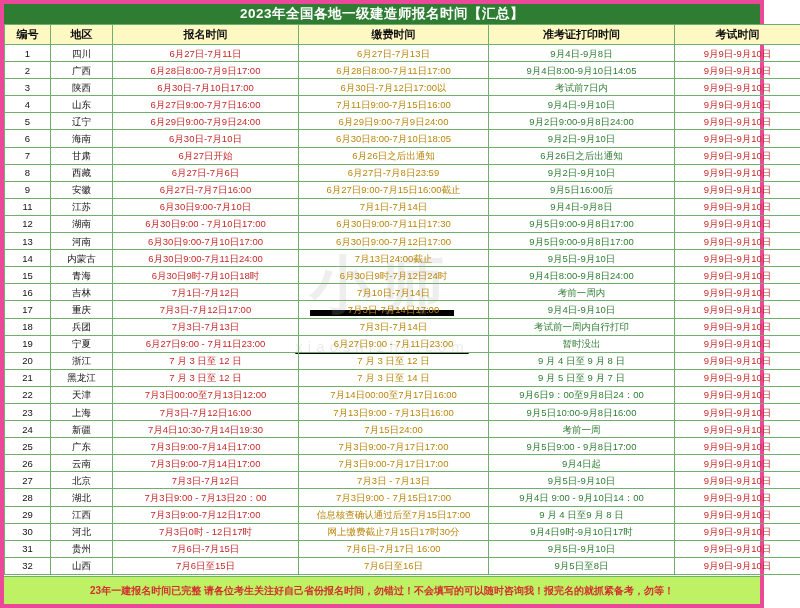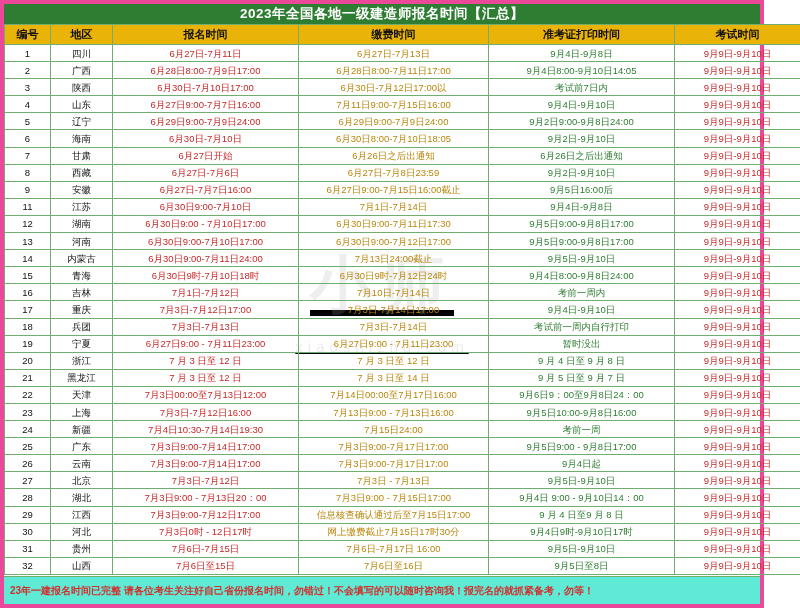--- a/index.html
+++ b/index.html
@@ -45,21 +45,21 @@
     padding: 0;
     height: 16.1px;
     overflow: hidden;
     white-space: nowrap;
   }
   table.sched thead th {
     font-weight: bold;
     font-size: 11px;
     height: 19px;
     color: #111;
-    background: #eab308;
+    background: #fef9c3;
   }
   col.c-id { width: 46px; }
   col.c-region { width: 62px; }
   col.c-signup { width: 186px; }
   col.c-pay { width: 190px; }
   col.c-ticket { width: 186px; }
   col.c-exam { width: 126px; }
 
   td.id, td.region {
     color: #111;
@@ -72,22 +72,23 @@
   .footer {
     position: absolute;
     left: 0;
     right: 0;
     bottom: 0;
     height: 28px;
     border-top: 1px solid #6fae6f;
     box-sizing: border-box;
     display: flex;
     align-items: center;
+    justify-content: center;
     padding: 0 6px;
-    background: #5eead4;
+    background: #bef264;
   }
   .footer span {
     color: #d32f2f;
     font-size: 10px;
     font-weight: bold;
     line-height: 13px;
     text-align: center;
   }
   .watermark {
     position: absolute;

